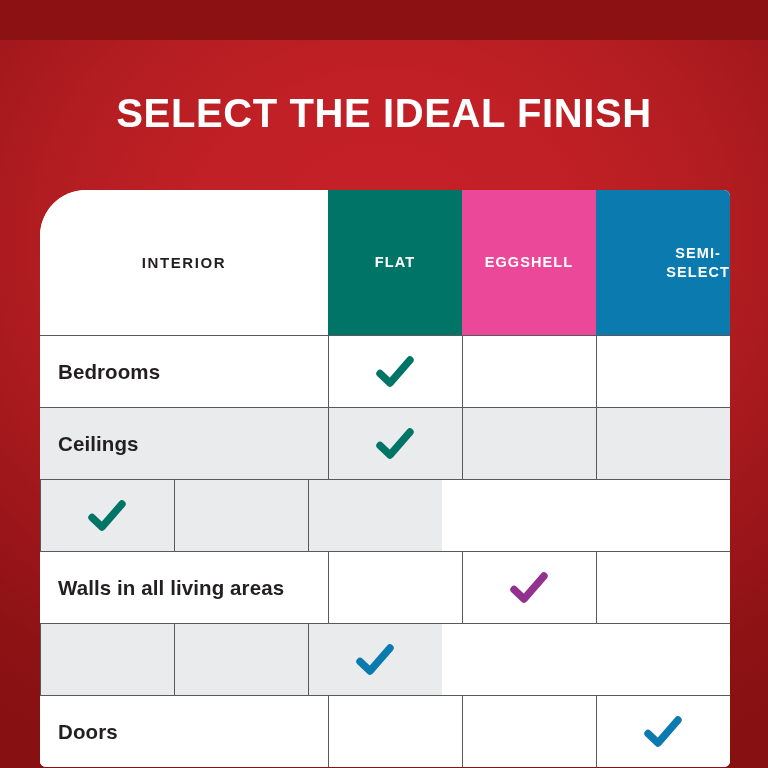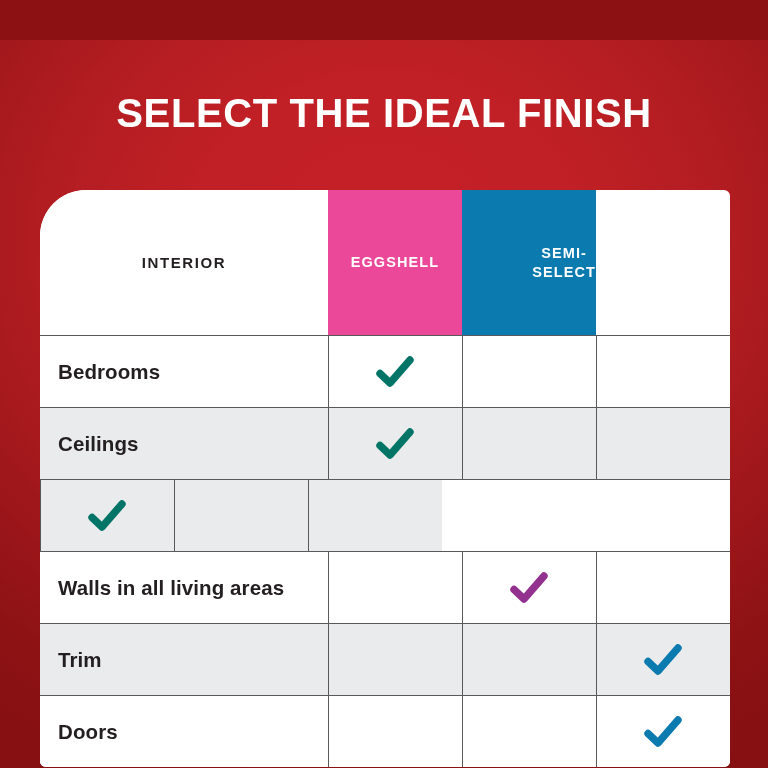--- a/index.html
+++ b/index.html
@@ -142,20 +142,23 @@
 <div id="poster">
 
   <div id="title">SELECT THE IDEAL FINISH</div>
 
   <div id="table-card">
 
     <div class="row" id="header-row">
       <div class="head-cell c-label" id="head-interior">
         <span>INTERIOR</span>
       </div>
+      <div class="head-cell c-flat" id="head-flat">
+        <span>FLAT</span>
+      </div>
       <div class="head-cell c-egg" id="head-egg">
         <span>EGGSHELL</span>
       </div>
       <div class="head-cell c-semi" id="head-semi">
         <span>
           <span>SEMI-</span><br>
           <span>SELECT</span>
         </span>
       </div>
     </div>
@@ -232,23 +235,20 @@
               <path d="M8 24.5 L18 34 L38 11" fill="none" stroke="#93328E" stroke-width="7.4" stroke-linecap="round" stroke-linejoin="round"></path>
             </svg>
           </div>
           <div class="cell mark-cell divider c-semi">
             <svg viewBox="0 0 46 46" class="check hidden">
               <path d="M8 24.5 L18 34 L38 11" fill="none" stroke="#0A7AAF" stroke-width="7.4" stroke-linecap="round" stroke-linejoin="round"></path>
             </svg>
           </div>
         </div>
         <div class="row body-row shaded">
-          <div class="cell c-label">
-            <span class="label-text">Trim</span>
-          </div>
           <div class="cell mark-cell divider c-flat">
             <svg viewBox="0 0 46 46" class="check hidden">
               <path d="M8 24.5 L18 34 L38 11" fill="none" stroke="#007567" stroke-width="7.4" stroke-linecap="round" stroke-linejoin="round"></path>
             </svg>
           </div>
           <div class="cell mark-cell divider c-egg">
             <svg viewBox="0 0 46 46" class="check hidden">
               <path d="M8 24.5 L18 34 L38 11" fill="none" stroke="#93328E" stroke-width="7.4" stroke-linecap="round" stroke-linejoin="round"></path>
             </svg>
           </div>

